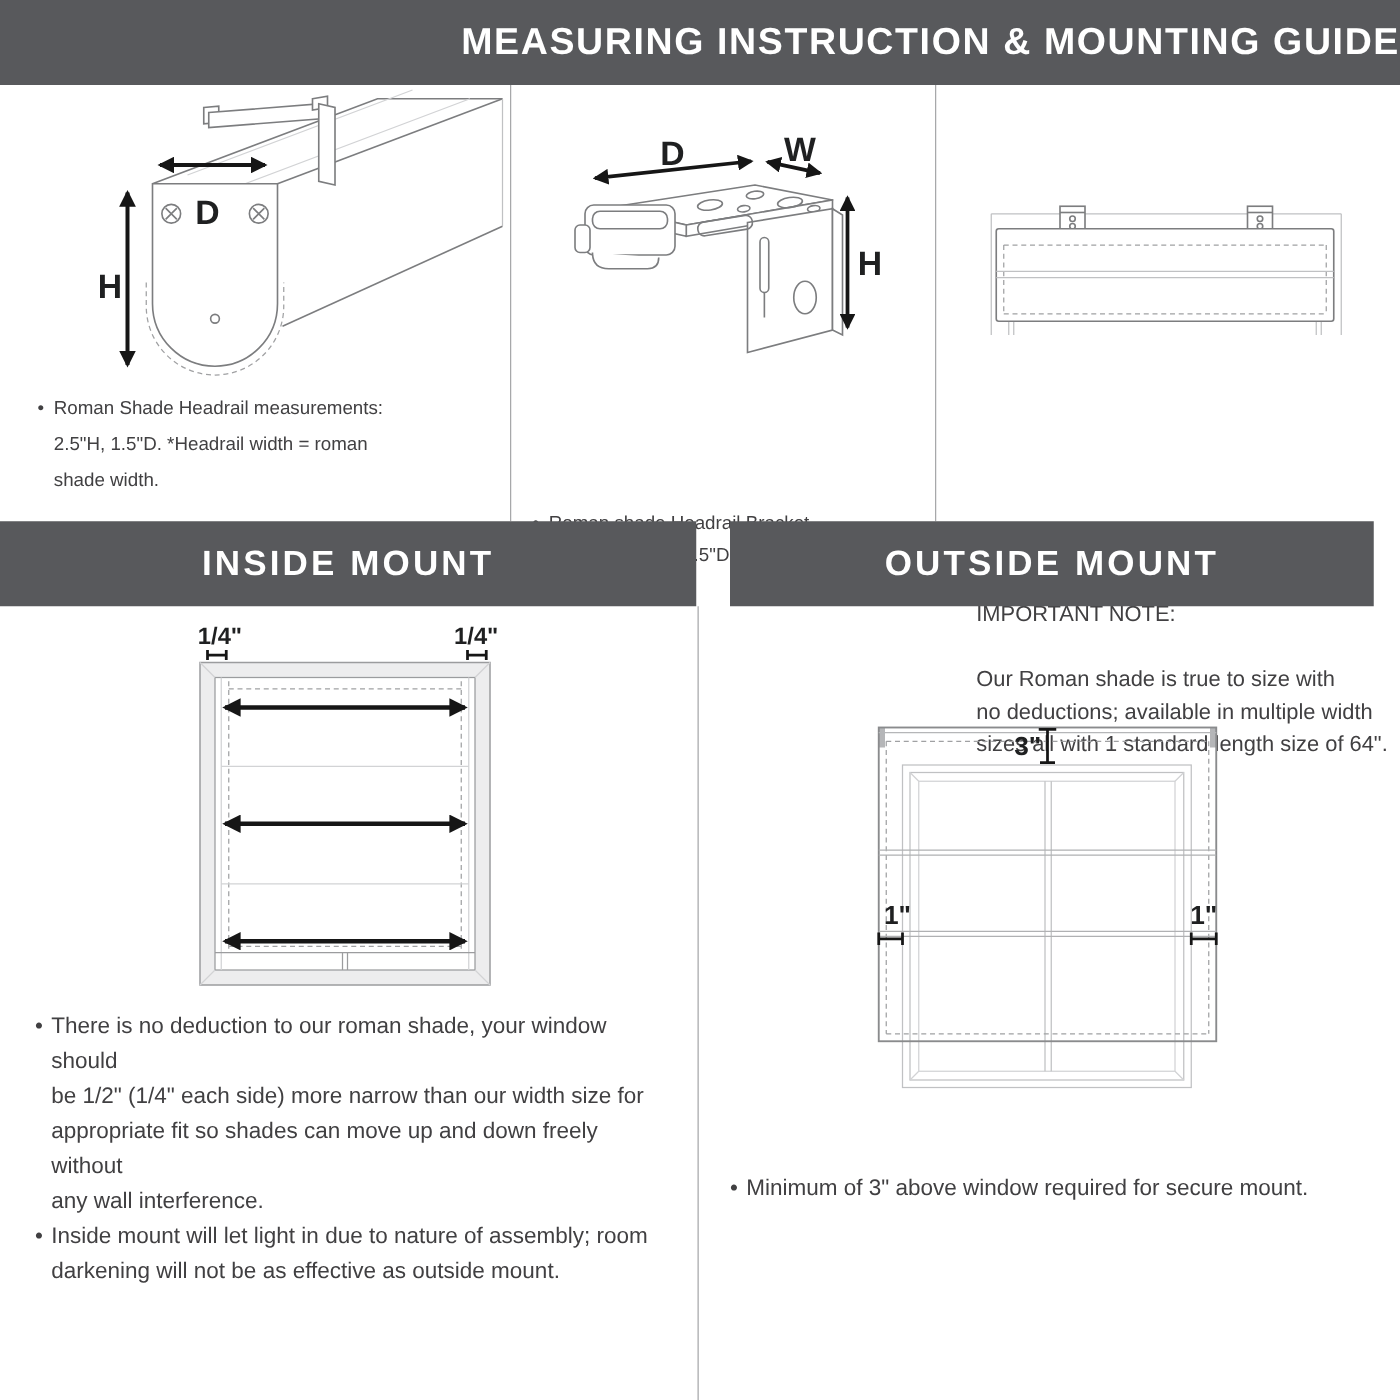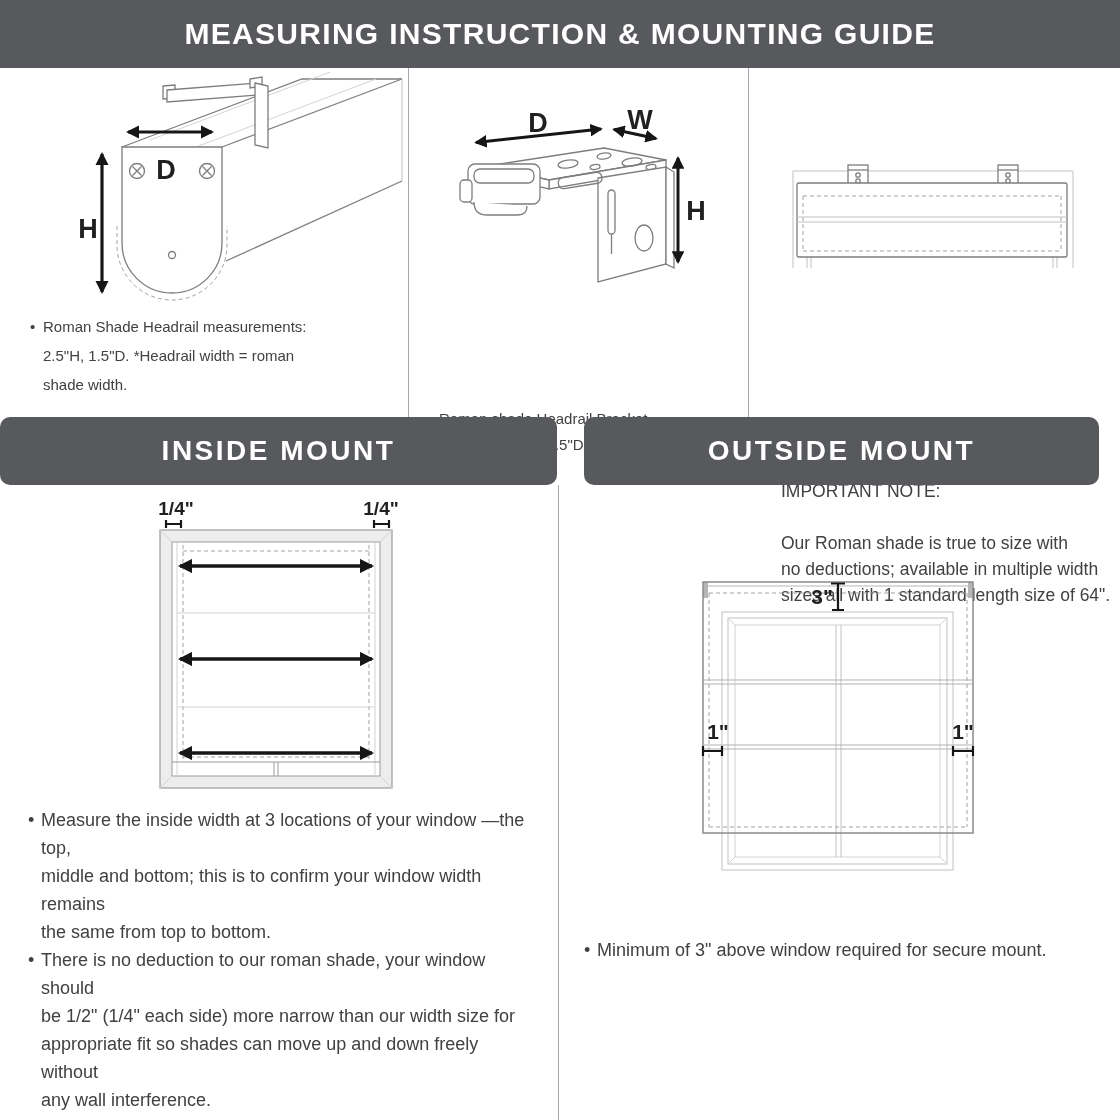--- a/index.html
+++ b/index.html
@@ -1,30 +1,30 @@
 <!DOCTYPE html>
 <html><head>
 <meta charset="utf-8">
 <style>
   html,body{margin:0;padding:0;background:#ffffff;}
   body{width:1120px;height:1120px;font-family:"Liberation Sans",sans-serif;color:#414042;}
   .page{position:relative;width:1120px;height:1120px;background:#fff;overflow:hidden;}
 
   .hdr{position:absolute;left:0;top:0;width:1120px;height:68px;background:#58595c;
-       display:flex;align-items:center;justify-content:center;}
+       display:flex;align-items:center;justify-content:flex-end;}
   .hdr .t{color:#fff;font-size:30px;font-weight:bold;letter-spacing:1.3px;}
 
   .vline{position:absolute;background:#a7a8aa;width:1px;}
   .vl1{left:408px;top:68px;height:349px;}
   .vl2{left:748px;top:68px;height:349px;}
   .vlmid{left:558px;top:485px;height:635px;}
 
   .bar{position:absolute;top:417px;height:68px;background:#58595c;color:#fff;
        display:flex;align-items:center;justify-content:center;
-       font-size:28px;font-weight:bold;letter-spacing:2.5px;border-radius:10px;}
+       font-size:28px;font-weight:bold;letter-spacing:2.5px;}
   .barL{left:0;width:557px;}
   .barR{left:560px;width:515px;margin-left:24px;}
 
   .txt{position:absolute;font-size:15px;line-height:27px;white-space:pre-line;}
   .p1t{left:30px;top:312px;width:362px;line-height:29px;}
   .p2t{left:426px;top:319px;width:315px;line-height:26px;}
   .p3t{left:768px;top:313px;width:348px;line-height:26px;font-size:17.5px;}
 
   ul.blist{margin:0;padding:0;list-style:none;position:absolute;font-size:18px;line-height:28px;}
   .inb{left:28px;top:806px;width:508px;}
@@ -213,23 +213,20 @@
     <path class="meas" d="M143,9 L143,35 M136,8.5 L150,8.5 M137,35 L149,35"></path>
     <text class="md" x="138" y="29" text-anchor="end">3"</text>
 
     <text class="md" x="23" y="164" text-anchor="middle">1"</text>
     <text class="md" x="268" y="164" text-anchor="middle">1"</text>
     <path class="meas" d="M8,176 L27,176 M8,171 L8,181 M27,171 L27,181"></path>
     <path class="meas" d="M258,176 L278,176 M258,171 L258,181 M278,171 L278,181"></path>
   </svg>
 
   <ul class="blist inb">
-    <li class="b">Measure the inside width at 3 locations of your window —the top,
-middle and bottom; this is to confirm your window width remains
-the same from top to bottom.</li>
     <li class="b">There is no deduction to our roman shade, your window should
 be 1/2" (1/4" each side) more narrow than our width size for
 appropriate fit so shades can move up and down freely without
 any wall interference.</li>
     <li class="b">Inside mount will let light in due to nature of assembly; room
 darkening will not be as effective as outside mount.</li>
 
   </ul>
 
   <ul class="blist outb">

